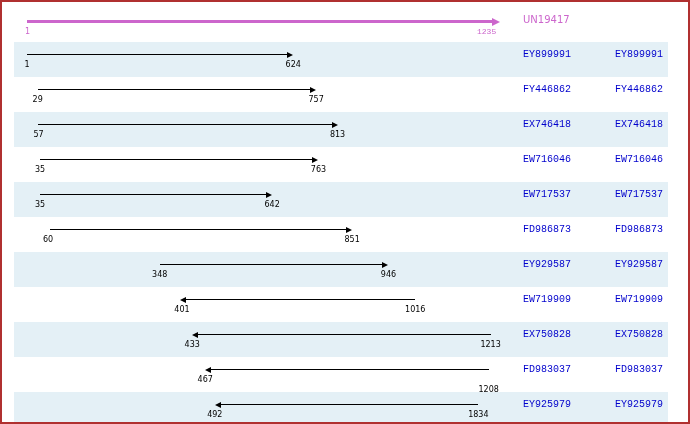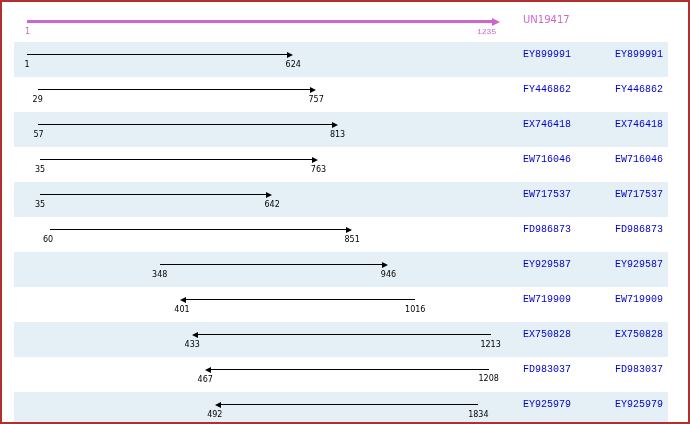--- a/index.html
+++ b/index.html
@@ -184,21 +184,21 @@
         <div class="hline" style="top: 12px; left: 195.238px; width: 293.347px;"></div>
         <div class="coord" style="left: 190.238px; top: 18px;">433</div>
         <div class="coord" style="left: 488.585px; top: 18px;">1213</div>
         <div class="acc" style="left: 521px; top: 7px;">EX750828</div>
         <div class="acc" style="left: 613px; top: 7px;">EX750828</div>
       </div>
       <div style="position: absolute; left: 0px; top: 355px; width: 686px; height: 35px;">
         <div class="arrowL" style="left: 203.243px; top: 9.5px;"></div>
         <div class="hline" style="top: 12px; left: 208.243px; width: 278.429px;"></div>
         <div class="coord" style="left: 203.243px; top: 18px; text-align: center;">467</div>
-        <div class="coord" style="left: 486.673px; top: 17px; text-align: right;">1208</div>
+        <div class="coord" style="left: 486.673px; top: 28px; text-align: right;">1208</div>
         <div class="acc" style="left: 521px; top: 7px;">FD983037</div>
         <div class="acc" style="left: 613px; top: 7px;">FD983037</div>
       </div>
       <div class="stripe" style="left: 12px; top: 390px; width: 654px; height: 35px;"></div>
       <div style="position: absolute; left: 0px; top: 390px; width: 686px; height: 35px;">
         <div class="arrowL" style="left: 212.806px; top: 9.5px;"></div>
         <div class="hline" style="top: 12px; left: 217.806px; width: 258.54px;"></div>
         <div class="coord" style="left: 212.806px; top: 18px;">492</div>
         <div class="coord" style="left: 476.345px; top: 18px;">1834</div>
         <div class="acc" style="left: 521px; top: 7px;">EY925979</div>

